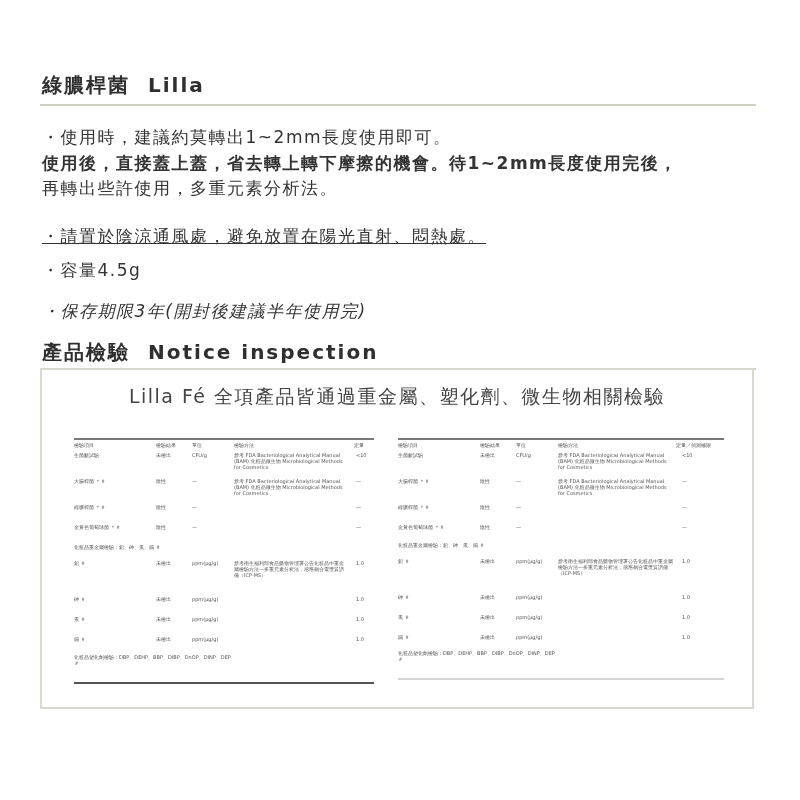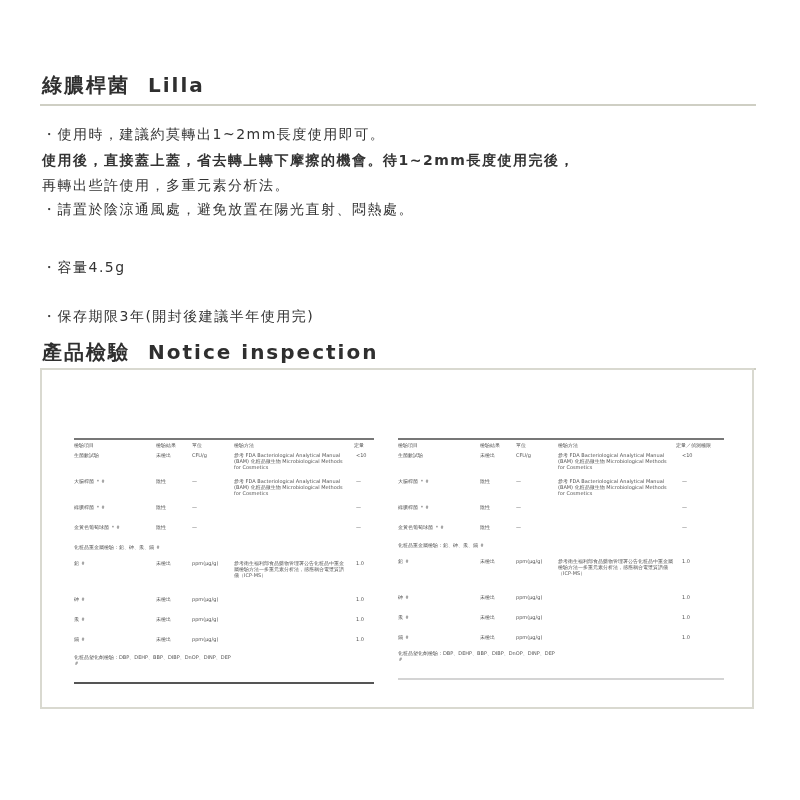--- a/index.html
+++ b/index.html
@@ -7,21 +7,21 @@
     width: 800px; height: 800px; background: #ffffff; position: relative; overflow: hidden;
     font-family: "DejaVu Sans", "Liberation Sans", sans-serif; color: #333333;
   }
   .section-title {
     position: absolute; left: 42px; font-size: 20px; font-weight: bold; color: #2f2f2f;
     letter-spacing: 2px; white-space: nowrap;
   }
   .section-title .en { font-weight: bold; margin-left: 18px; letter-spacing: 2px; }
   .rule { position: absolute; left: 40px; width: 716px; height: 2px; background: #cfcfc4; }
   .notice-line {
-    position: absolute; left: 42px; font-size: 14px; color: #333; letter-spacing: 1.5px; white-space: nowrap; text-align: center;
+    position: absolute; left: 42px; font-size: 17px; color: #333; letter-spacing: 1.5px; white-space: nowrap; text-align: center;
   }
   .frame {
     position: absolute; left: 40px; top: 368px; width: 714px; height: 341px;
     border: 2px solid #d9d9d0; box-sizing: border-box; background: #fff;
   }
   .frame-title {
     position: absolute; left: 0; right: 0; top: 14px; text-align: center;
     font-size: 19px; color: #444; letter-spacing: 1.5px;
   }
   .report { position: absolute; top: 68px; font-size: 5px; color: #555; }
@@ -35,30 +35,31 @@
 <body>
 
 <div class="section-title" style="top:72px;">
   <span>綠膿桿菌</span><span class="en">Lilla</span>
 </div>
 <div class="rule" style="top:104px;"></div>
 
 <div class="notice-line" style="top:126px;">・使用時，建議約莫轉出1~2mm長度使用即可。</div>
 <div class="notice-line" style="top:152px;font-weight:bold;">使用後，直接蓋上蓋，省去轉上轉下摩擦的機會。待1~2mm長度使用完後，</div>
 <div class="notice-line" style="top:177px;">再轉出些許使用，多重元素分析法。</div>
-<div class="notice-line" style="top:201px;">・請置於陰涼通風處，避免放置在陽光直射、悶熱處。</div>
+<div class="notice-line" style="top:225px;text-decoration:underline;">・請置於陰涼通風處，避免放置在陽光直射、悶熱處。</div>
 <div class="notice-line" style="top:259px;">・容量4.5g</div>
-<div class="notice-line" style="top:308px;">・保存期限3年(開封後建議半年使用完)</div>
+<div class="notice-line" style="top:300px;font-style:italic;">・保存期限3年(開封後建議半年使用完)</div>
 
 <div class="section-title" style="top:339px;">
   <span>產品檢驗</span><span class="en">Notice inspection</span>
 </div>
 <div class="rule" style="top:368px;"></div>
 
 <div class="frame">
+  <div class="frame-title">Lilla Fé 全項產品皆通過重金屬、塑化劑、微生物相關檢驗</div>
 
   <div class="report" style="left:32px; width:300px; height:260px;">
     <div class="hdr-line"></div>
     <div class="row" style="top:4px;">
       <span class="c" style="left:0;">檢驗項目</span>
       <span class="c" style="left:82px;">檢驗結果</span>
       <span class="c" style="left:118px;">單位</span>
       <span class="c" style="left:160px;">檢驗方法</span>
       <span class="c" style="left:280px;">定量</span>
     </div>

